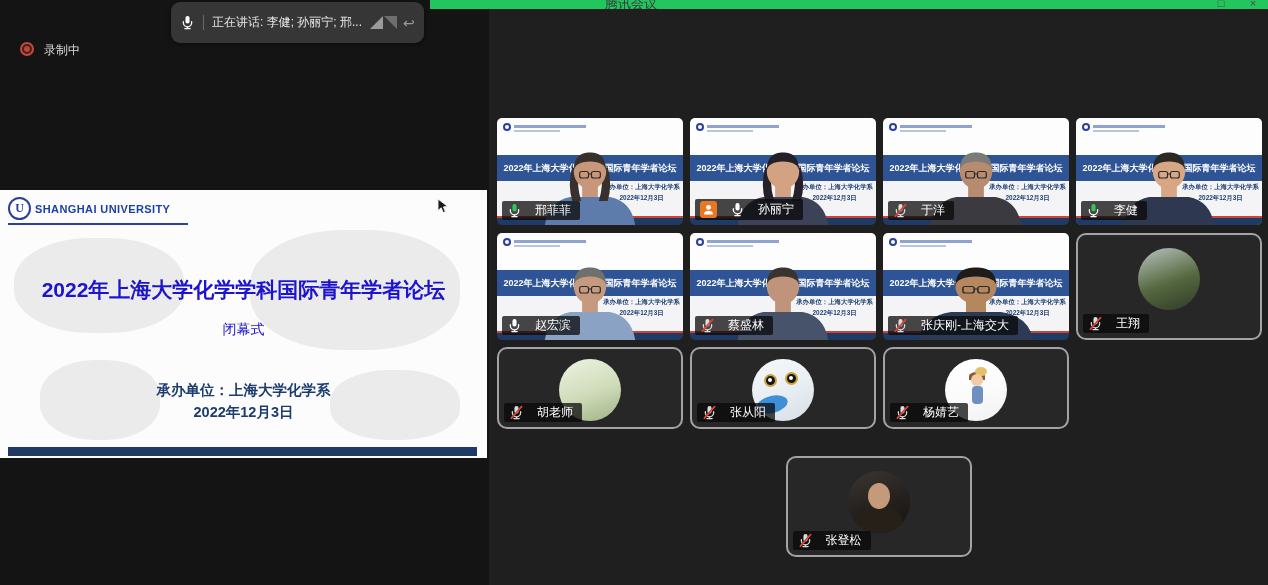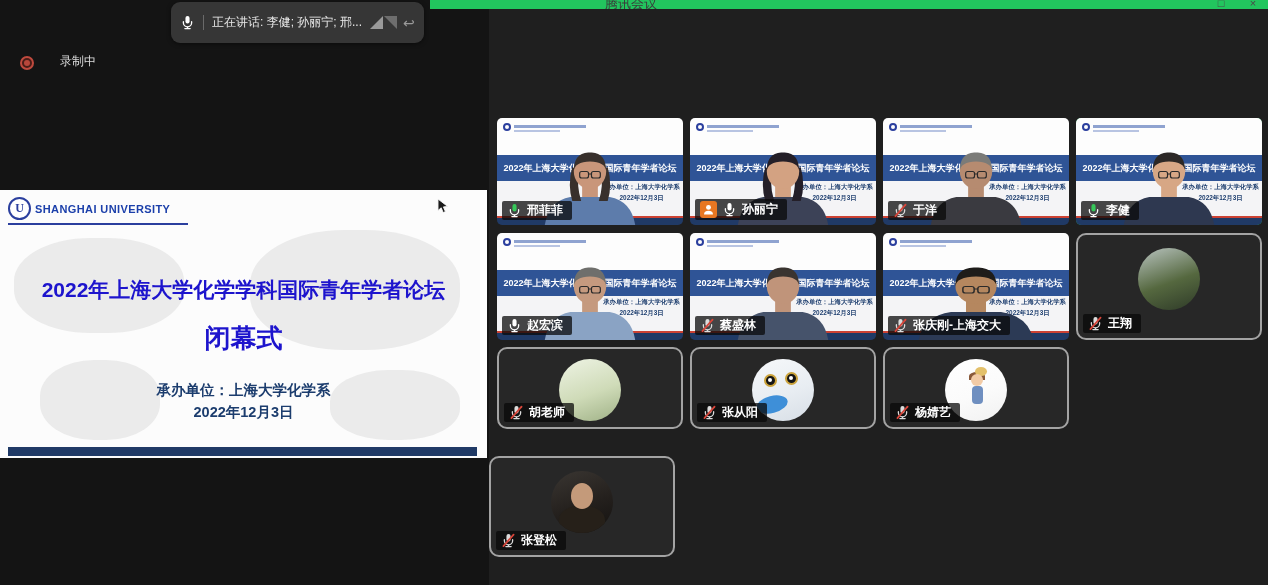--- a/index.html
+++ b/index.html
@@ -22,46 +22,46 @@
                border-radius:9px; display:flex; align-items:center; padding:0 9px; gap:8px; z-index:50;
                box-shadow:0 1px 4px rgba(0,0,0,.5); }
   .speak-bar .divider { width:1px; height:15px; background:#6a6a6a; }
   .speak-text { color:#e8e8e8; font-size:12px; white-space:nowrap; }
   .tri { width:0; height:0; border-style:solid; display:inline-block; }
   .tri1 { border-width:0 0 13px 13px; border-color:transparent transparent #9a9a9a transparent; }
   .tri2 { border-width:13px 0 0 13px; border-color:#6e6e6e transparent transparent transparent; margin-left:-7px; }
   .curve-arrow { color:#9a9a9a; font-size:14px; margin-left:-2px; }
 
   
-  .recording { position:absolute; left:20px; top:53px; display:flex; align-items:flex-end; gap:26px; z-index:20; }
+  .recording { position:absolute; left:20px; top:42px; display:flex; align-items:flex-start; gap:10px; z-index:20; }
   .rec-dot { width:14px; height:14px; border-radius:50%; border:2px solid #bf4a3e; background:#4a1d18;
              display:flex; align-items:center; justify-content:center; }
   .rec-dot i { display:block; width:6px; height:6px; border-radius:50%; background:#b8473b; }
   .rec-label { color:#dcdcdc; font-size:12px; }
 
   
   .slide { position:absolute; left:0; top:190px; width:487px; height:268px; background:#fcfcfc; overflow:hidden; }
   .map-blob { position:absolute; background:#ebebeb; border-radius:45%; z-index:0; }
   .slide-logo { position:absolute; left:8px; top:7px; display:flex; align-items:center; gap:4px; z-index:2; }
   .emblem { width:23px; height:23px; border:2px solid #2b3f9e; border-radius:50%; color:#2b3f9e;
             font-size:12px; font-weight:bold; display:flex; align-items:center; justify-content:center;
             font-family:"Liberation Serif",serif; background:#fff; }
   .logo-text { color:#1b3faa; font-size:11px; font-weight:bold; letter-spacing:.4px; }
   .logo-underline { position:absolute; left:8px; top:33px; width:180px; height:2px; background:#2b3f9e; z-index:2; }
   .slide-title { position:absolute; left:0; right:0; top:86px; text-align:center; font-size:21px; font-weight:bold; z-index:2; }
-  .slide-subtitle { position:absolute; left:0; right:0; top:131px; text-align:center; font-size:26px; font-weight:bold; z-index:2; }
+  .slide-subtitle { position:absolute; left:0; right:0; top:131px; text-align:center; font-size:14px; font-weight:normal; z-index:2; }
   .slide-org  { position:absolute; left:0; right:0; top:191px; text-align:center; font-size:14.5px; font-weight:bold; z-index:2; }
   .slide-date { position:absolute; left:0; right:0; top:213px; text-align:center; font-size:14.5px; font-weight:bold; z-index:2; }
   .slide-footer { position:absolute; left:8px; right:10px; bottom:2px; height:9px; background:#203a66; z-index:2; }
   .cursor { position:absolute; left:437px; top:198px; z-index:30; }
 
   
   .grid { position:absolute; left:489px; top:0; width:779px; height:585px; background:#1f1f1f; z-index:5; }
   .tile-row { position:absolute; left:0; width:779px; display:flex; gap:7px; padding-left:8px; }
-  .tile-row.centered { justify-content:center; padding-left:0;flex-direction:column; }
+  .tile-row.centered { justify-content:center; padding-left:0; }
   .row0 { top:118px; } .row1 { top:233px; } .row2 { top:347px; } .row3 { top:456px; }
   .tile { position:relative; width:186px; height:107px; background:#242424; border-radius:5px; overflow:hidden; flex:0 0 auto; }
   .row2 .tile { height:82px; } .row3 .tile { height:101px; }
   .tile.av { border:2px solid #a3a3a3; border-radius:10px; background:#272727; }
   .tile.speaking { box-shadow:inset 0 0 0 2px #23a45a; }
 
   
   .vt { position:absolute; inset:0; display:flex; flex-direction:column; z-index:1; }
   .vt-top { height:37px; background:#fdfdfd; position:relative; }
   .vt-logo-dot { position:absolute; left:6px; top:5px; width:8px; height:8px; border:2px solid #2b3f9e; border-radius:50%; }
@@ -87,22 +87,22 @@
   .pt-head { position:absolute; left:50%; top:12px; transform:translateX(-50%); width:22px; height:26px;
              background:#c49a7a; border-radius:50%; }
   .pt-body { position:absolute; left:50%; top:34px; transform:translateX(-50%); width:46px; height:30px;
              background:#262019; border-radius:50% 50% 0 0; }
   .girl-hat  { position:absolute; left:30px; top:8px;  width:12px; height:9px; background:#e3c06a; border-radius:50%; }
   .girl-head { position:absolute; left:26px; top:15px; width:12px; height:12px; background:#f2cba6; border-radius:50%; }
   .girl-hair { position:absolute; left:24px; top:13px; width:16px; height:8px; background:#8a5a3a; border-radius:50% 50% 0 0; }
   .girl-body { position:absolute; left:27px; top:27px; width:11px; height:18px; background:#6f8fc0; border-radius:4px; }
 
   
-  .name-label { position:absolute; left:5px; bottom:5px; display:flex; align-items:center; gap:5px;
-                background:rgba(8,8,8,.74); border-radius:2px; padding:2px 9px 2px 5px; z-index:6;font-weight:bold; }
+  .name-label { position:absolute; left:5px; bottom:5px; display:flex; align-items:center; gap:13px;
+                background:rgba(8,8,8,.74); border-radius:2px; padding:2px 9px 2px 5px; z-index:6; }
   .name-text { color:#fff; font-size:12px; line-height:1.25; white-space:nowrap; }
   .badge-host { width:17px; height:17px; background:#e87722; border-radius:3px; display:flex;
                 align-items:center; justify-content:center; flex:0 0 auto; }
   .miniicon { display:flex; align-items:center; }
 </style>
 </head>
 <body>
 
 <div id="app">
 

